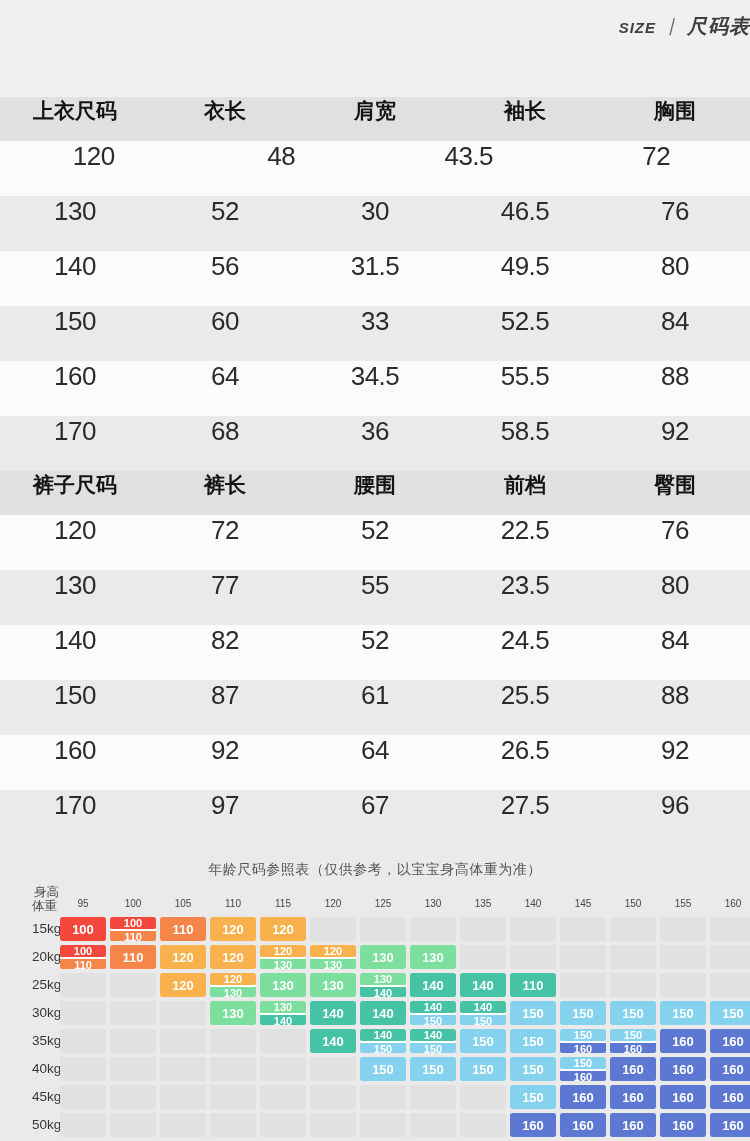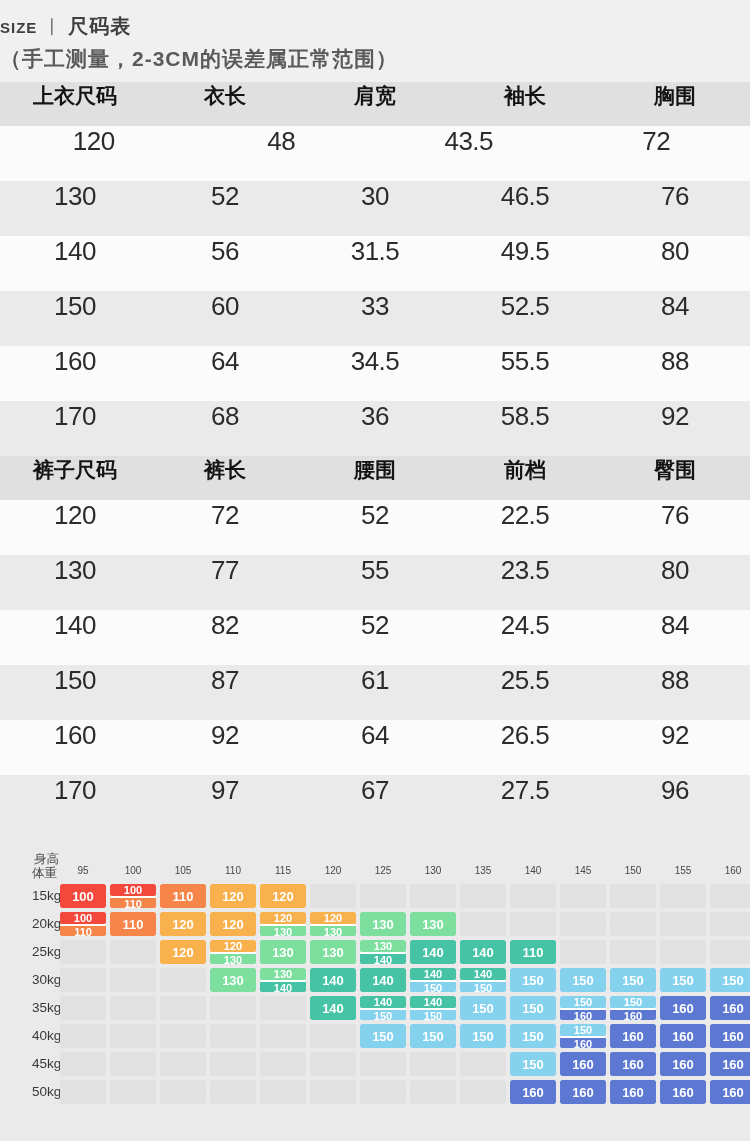--- a/index.html
+++ b/index.html
@@ -5,23 +5,23 @@
   html,body{margin:0;padding:0;}
   body{
     width:750px;height:1141px;
     background:#eaeaea;
     font-family:"Liberation Sans","DejaVu Sans",sans-serif;
     color:#2e2e2e;
     overflow:hidden;
   }
   
   .title-block{
-    height:82px;box-sizing:border-box;
+    height:97px;box-sizing:border-box;
     background:#f0f0f0;
-    text-align:left;padding-top:13px;
+    text-align:right;padding-top:13px;font-style:italic;
   }
   .main-title{font-size:20px;font-weight:700;color:#3f3f3f;letter-spacing:1px;line-height:26px;}
   .main-title .size-en{font-size:15px;font-weight:800;letter-spacing:1px;}
   .main-title .sep{font-weight:300;color:#6a6a6a;margin:0 6px;font-size:18px;}
   .subtitle{font-size:21px;color:#5a5a5a;font-weight:600;margin-top:4px;letter-spacing:1px;}
   
   .size-table{width:750px;}
   .t-row{display:flex;}
   .h-row{height:44px;background:#e0e0e0;font-weight:700;font-size:21px;color:#141414;}
   .d-row{height:55px;font-size:26px;color:#2b2b2b;letter-spacing:-0.5px;}
@@ -61,21 +61,20 @@
   .seg.sm{font-size:11px;}
   .seg.divider{border-top:2px solid #ffffff;}
 </style>
 </head>
 <body>
 
 <div class="title-block">
   <div class="main-title">
     <span class="size-en">SIZE</span><span class="sep">丨</span><span class="size-cn">尺码表</span>
   </div>
-  <div class="subtitle">（手工测量，2-3CM的误差属正常范围）</div>
 </div>
 
 <div class="size-table" id="tops-table">
     <div class="t-row h-row">
       <div class="t-cell">上衣尺码</div>
       <div class="t-cell">衣长</div>
       <div class="t-cell">肩宽</div>
       <div class="t-cell">袖长</div>
       <div class="t-cell">胸围</div>
     </div>
@@ -167,20 +166,21 @@
     <div class="t-row d-row dark">
       <div class="t-cell">170</div>
       <div class="t-cell">97</div>
       <div class="t-cell">67</div>
       <div class="t-cell">27.5</div>
       <div class="t-cell">96</div>
     </div>
   </div>
 
 <div class="ref-section">
+  <div class="ref-title">年龄尺码参照表（仅供参考，以宝宝身高体重为准）</div>
   <div class="ref-grid" id="ref-grid">
       <div class="corner"><span class="ln1">身高</span><span class="ln2">体重</span></div>
       <div class="hdr-num">95</div>
       <div class="hdr-num">100</div>
       <div class="hdr-num">105</div>
       <div class="hdr-num">110</div>
       <div class="hdr-num">115</div>
       <div class="hdr-num">120</div>
       <div class="hdr-num">125</div>
       <div class="hdr-num">130</div>

